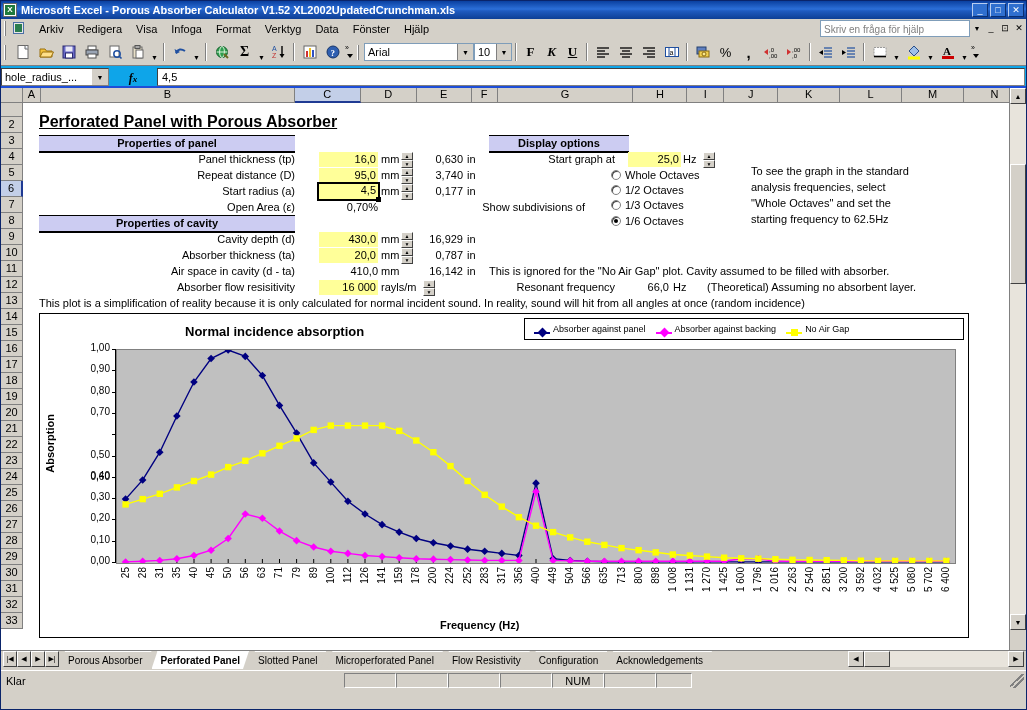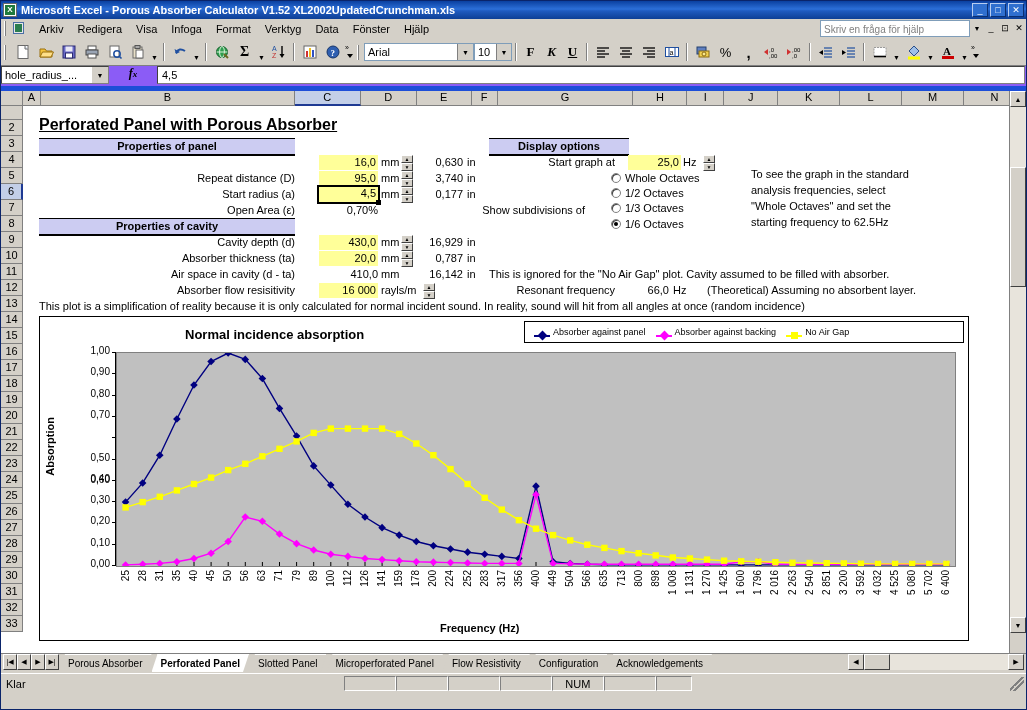--- a/index.html
+++ b/index.html
@@ -55,22 +55,22 @@
   .fontbox .fb-arrow{margin-left:auto;width:15px;height:16px;background:#d4d0c8;
            border-left:1px solid #808080;display:flex;align-items:center;justify-content:center;font-size:7px;}
   .sizebox{width:38px;height:18px;background:#fff;border:1px solid #7f9db9;display:flex;
            align-items:center;font-size:11px;padding-left:3px;box-sizing:border-box;}
   .sizebox .fb-arrow{margin-left:auto;width:14px;height:16px;background:#d4d0c8;
            border-left:1px solid #808080;display:flex;align-items:center;justify-content:center;font-size:7px;}
   .fbtn{width:21px;height:20px;display:flex;align-items:center;justify-content:center;
         font-size:13px;font-family:"Liberation Serif",serif;}
 
   
-  .formulabar{height:20px;background:#8b5cf6;display:flex;align-items:flex-start;
-              border-bottom:5px solid #1d4ed8;}
+  .formulabar{height:20px;background:#0ea5e9;display:flex;align-items:flex-end;
+              border-bottom:2px solid #1d4ed8;}
   .namebox{width:108px;height:18px;background:#fff;border:1px solid #808080;
            border-top-color:#404040;border-left-color:#404040;
            font-size:11px;display:flex;align-items:center;padding-left:3px;box-sizing:border-box;}
   .namebox .nb-arrow{margin-left:auto;width:16px;height:16px;background:#d4d0c8;
            display:flex;align-items:center;justify-content:center;font-size:7px;}
   .fx-area{width:48px;display:flex;align-items:center;justify-content:center;
            font-style:italic;font-family:"Liberation Serif",serif;font-size:12px;font-weight:bold;}
   .fx-area .sub{font-size:9px;}
   .formula-input{flex:1;height:18px;background:#fff;border:1px solid #808080;
            border-top-color:#404040;border-left-color:#404040;
@@ -488,20 +488,21 @@
       <div class="rh">33</div>
     </div>
 
     <div class="sheet">
 
       <div class="title-big" style="left:16px;top:10px;">Perforated Panel with Porous Absorber</div>
 
       <div class="bluehdr" style="left:16px;top:32px;width:256px;">Properties of panel</div>
       <div class="bluehdr" style="left:466px;top:32px;width:140px;">Display options</div>
 
+      <div class="txt r" style="left:20px;top:48px;width:252px;">Panel thickness (tp)</div>
       <div class="yellow" style="left:296px;top:49px;width:59px;">16,0</div>
       <div class="txt" style="left:358px;top:48px;">mm</div>
       <div class="spin" style="left:378px;top:49px;">
           <div>▲</div>
           <div>▼</div>
         </div>
       <div class="txt r" style="left:392px;top:48px;width:48px;">0,630</div>
       <div class="txt" style="left:444px;top:48px;">in</div>
       <div class="txt r" style="left:466px;top:48px;width:126px;">Start graph at</div>
       <div class="yellow" style="left:605px;top:49px;width:53px;">25,0</div>

